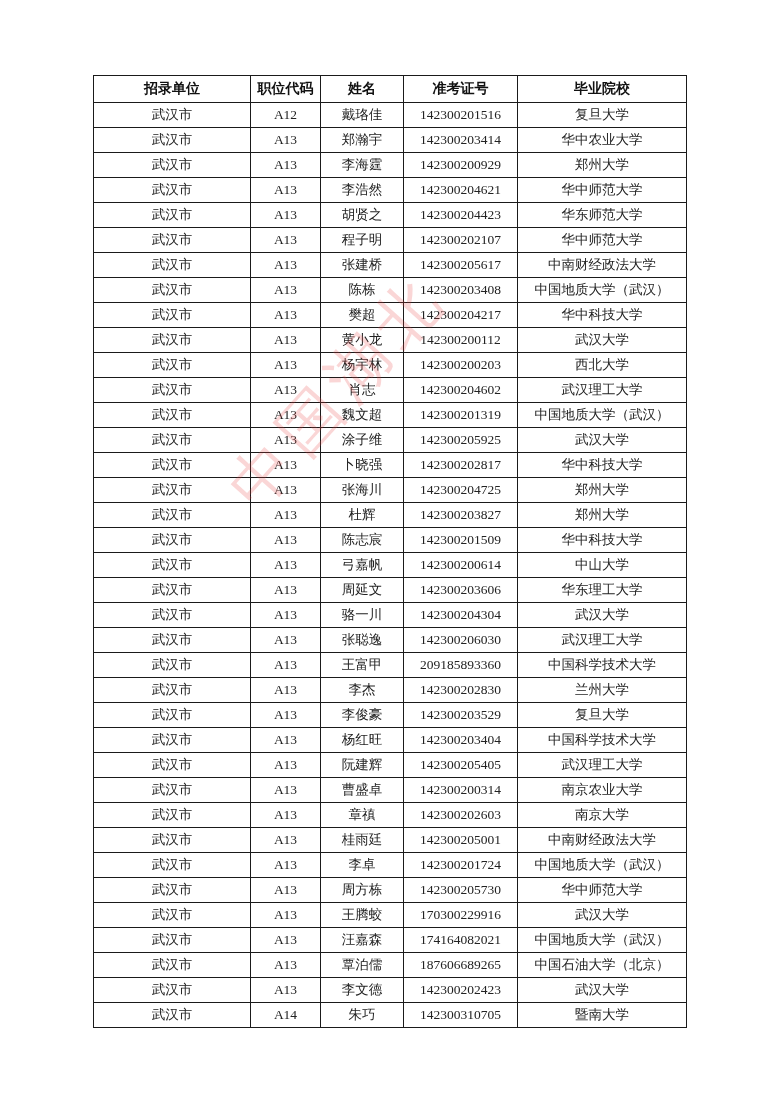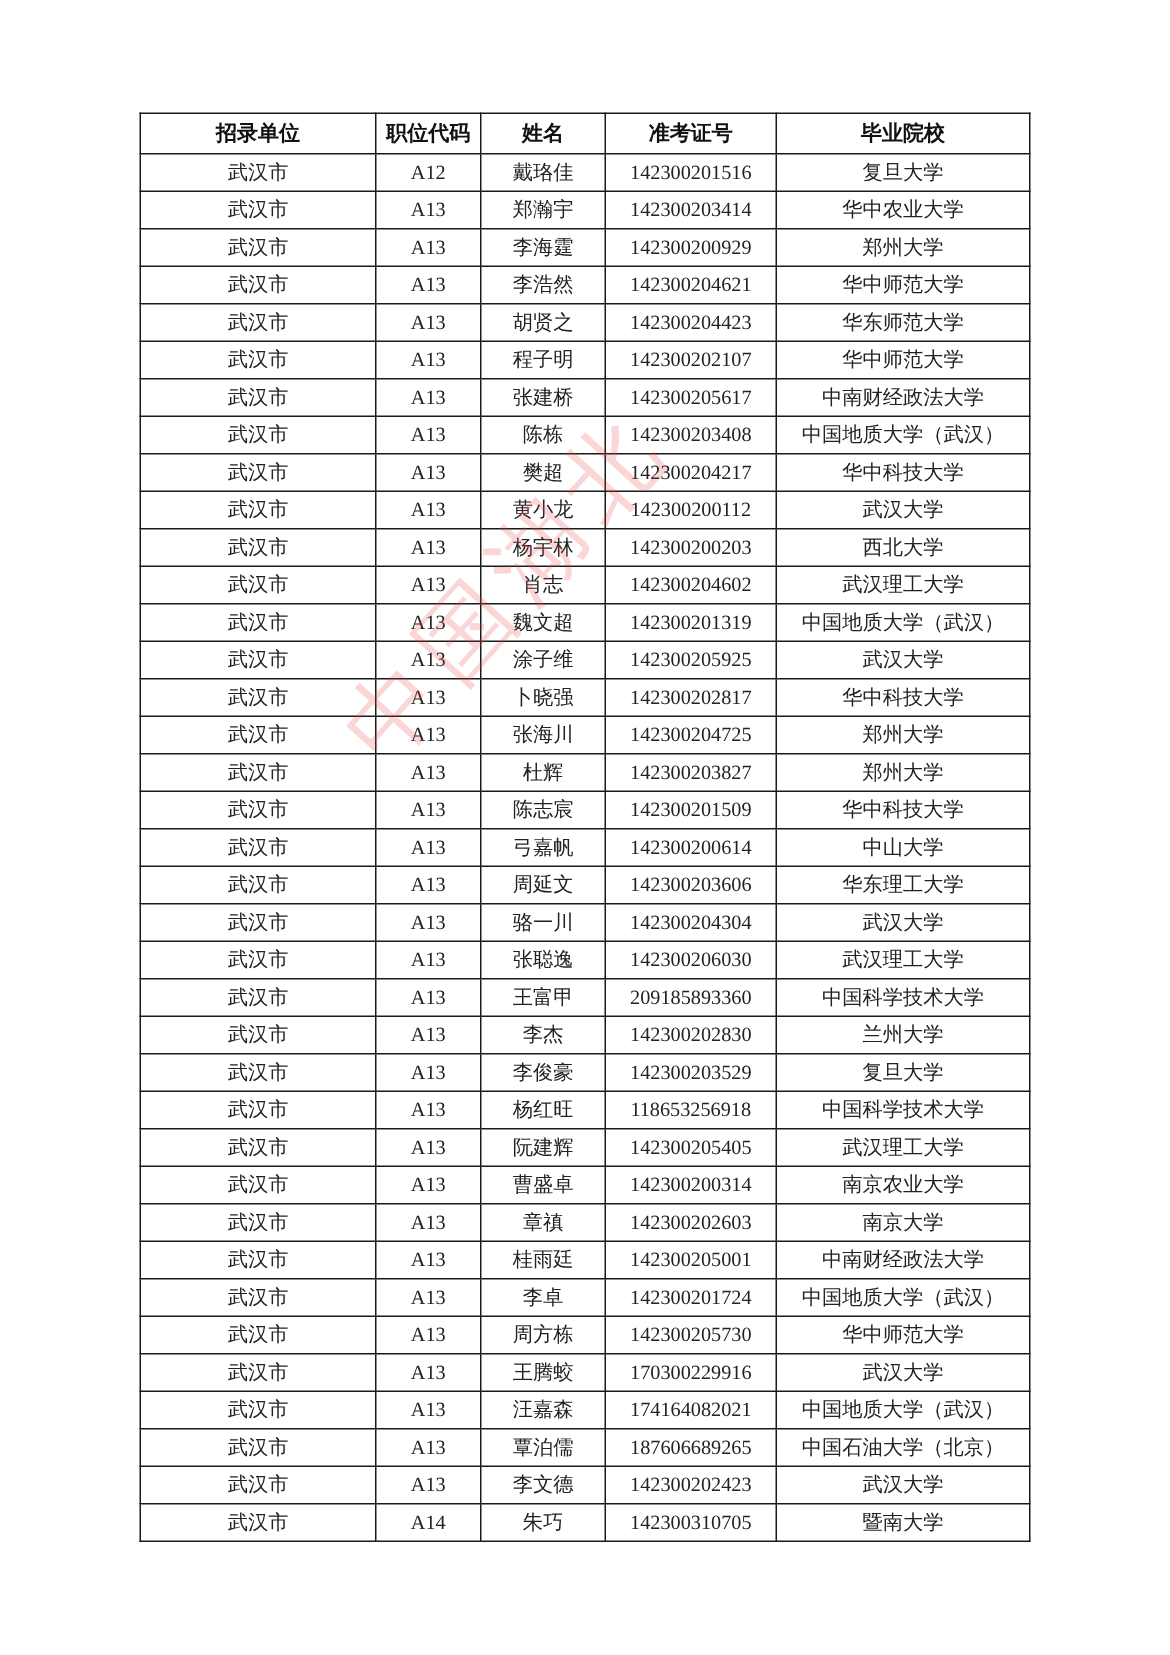--- a/index.html
+++ b/index.html
@@ -225,21 +225,21 @@
           <td>武汉市</td>
           <td class="num">A13</td>
           <td>李俊豪</td>
           <td class="num">142300203529</td>
           <td>复旦大学</td>
         </tr>
         <tr>
           <td>武汉市</td>
           <td class="num">A13</td>
           <td>杨红旺</td>
-          <td class="num">118653256918</td>
+          <td class="num">142300203404</td>
           <td>中国科学技术大学</td>
         </tr>
         <tr>
           <td>武汉市</td>
           <td class="num">A13</td>
           <td>阮建辉</td>
           <td class="num">142300205405</td>
           <td>武汉理工大学</td>
         </tr>
         <tr>

